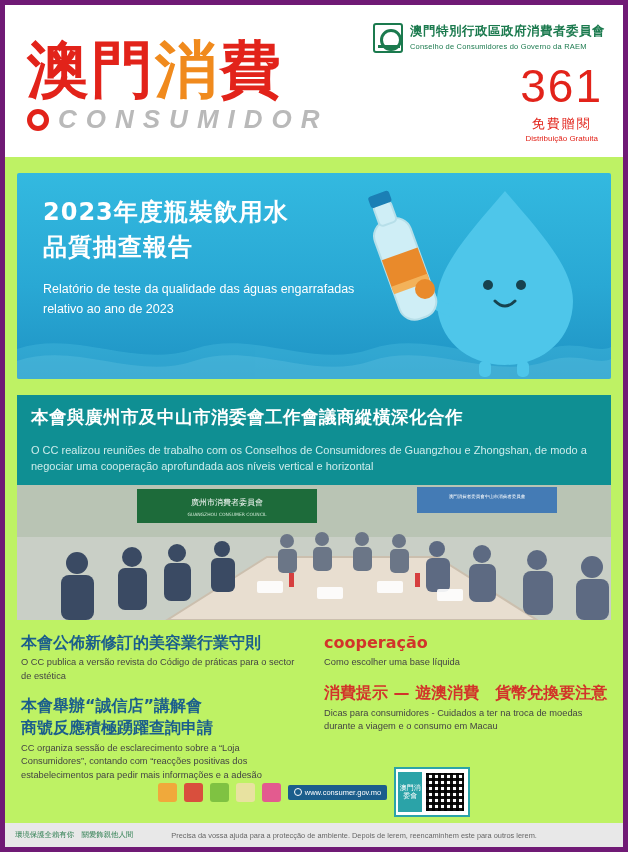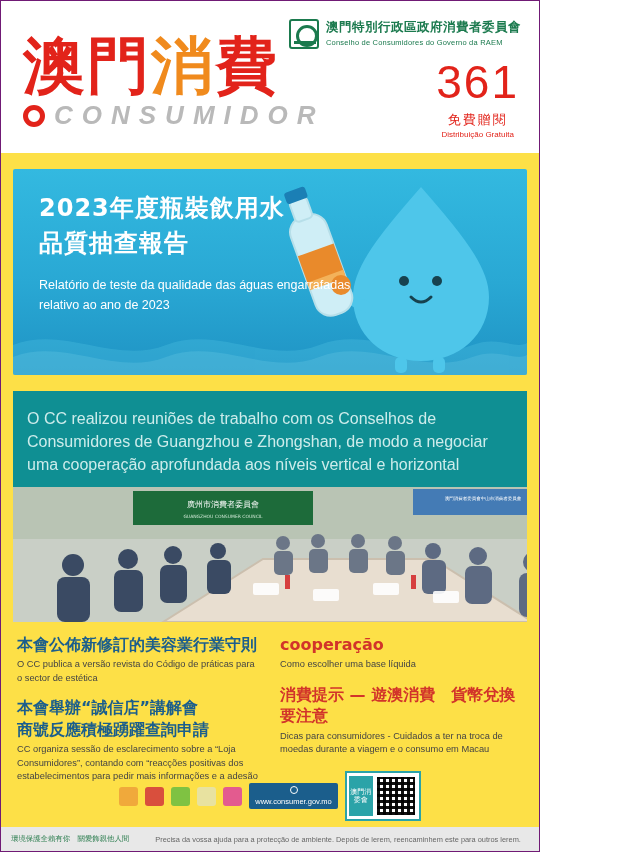--- a/index.html
+++ b/index.html
@@ -5,24 +5,24 @@
   * { box-sizing: border-box; }
   html, body { margin:0; padding:0; }
   body {
     width: 628px; height: 852px;
     background: #ffffff;
     font-family: "Liberation Sans", sans-serif;
     overflow: hidden;
     position: relative;
   }
   .page {
-    width: 540px; height: 852px;
-    background: #fde047;
-    position: relative;
-    border: 1px solid #701a75;
+    width: 628px; height: 852px;
+    background: #bef264;
+    position: relative;
+    border: 5px solid #701a75;
   }
 
   
   .header {
     height: 152px;
     position: relative;
     padding: 14px 18px 0 22px;
     background: #ffffff;
   }
   .masthead-cn {
@@ -139,23 +139,23 @@
   }
   .teal-title {
     color: #ffffff;
     font-size: 17.5px;
     font-weight: bold;
     letter-spacing: 0.5px;
     font-family: "DejaVu Sans", sans-serif;
   }
   .teal-sub {
     color: #cdeceb;
-    font-size: 16px;
+    font-size: 11px;
     line-height: 1.45;
-    margin-top: 6px;
+    margin-top: 14px;
   }
 
   .photo {
     margin: 0 12px;
     height: 135px;
     position: relative;
     overflow: hidden;
     background: #6d8d6a;
   }
 
@@ -183,21 +183,21 @@
   }
 
   
   .footer-icons {
     position:absolute; left: 0; right:0; bottom: 30px;
     display:flex; align-items:center; justify-content:center; gap:7px;
   }
   .mini-icon { width:19px; height:19px; border-radius:3px; }
   .url-pill {
     background:#1b5e8c; color:#fff; font-size:7.5px;
-    padding: 3px 6px; border-radius:2px; display:flex; align-items:center; gap:3px;flex-direction:column;
+    padding: 3px 6px; border-radius:2px; display:flex; align-items:center; gap:3px;
   }
   .qr {
     width: 42px; height:42px;
     background:
       repeating-linear-gradient(0deg,#111 0 3px,#fff 3px 6px),
       repeating-linear-gradient(90deg,#111 0 3px,#fff 3px 6px);
     background-blend-mode: multiply;
     border: 2px solid #fff;
   }
   .qr-box {
@@ -209,21 +209,21 @@
     font-size:7px; display:flex; flex-direction:column; align-items:center;
     justify-content:center; line-height:1.2; text-align:center;
   }
 
   .footer-bar {
     position:absolute; left:0; right:0; bottom:0;
     height: 24px;
     background:#e8e8e8;
     display:flex; align-items:center;
     padding: 0 10px;
-    gap: 10px;
+    gap: 22px;
     font-size: 7.4px;
     color:#555;
   }
   .footer-bar .left { color:#2c7d4f; }
   .footer-bar .mid { color:#666;margin-left:16px; }
 </style>
 </head>
 <body>
 
 <div class="page">
@@ -285,20 +285,21 @@
     </div>
 
     <div class="hero-text">
       <div class="hero-title">2023年度瓶裝飲用水</div>
       <div class="hero-title">品質抽查報告</div>
       <div class="hero-sub">Relatório de teste da qualidade das águas engarrafadas relativo ao ano de 2023</div>
     </div>
   </div>
 
   <div class="teal">
+    <div class="teal-title">本會與廣州市及中山市消委會工作會議商縱橫深化合作</div>
     <div class="teal-sub">O CC realizou reuniões de trabalho com os Conselhos de Consumidores de Guangzhou e Zhongshan, de modo a negociar uma cooperação aprofundada aos níveis vertical e horizontal</div>
   </div>
 
   <div class="photo">
     <svg viewBox="0 0 604 135" width="604" height="135" preserveAspectRatio="none">
       <rect width="604" height="135" fill="#c9cfc6"></rect>
       <rect x="0" y="0" width="604" height="52" fill="#b9c4b4"></rect>
       <rect x="120" y="4" width="180" height="34" fill="#1d6b3a"></rect>
       <text x="210" y="20" font-size="8" fill="#ffffff" text-anchor="middle" font-family="DejaVu Sans, sans-serif">廣州市消費者委員會</text>
       <text x="210" y="31" font-size="4.5" fill="#cfe8d5" text-anchor="middle" font-family="DejaVu Sans, sans-serif">GUANGZHOU CONSUMER COUNCIL</text>

